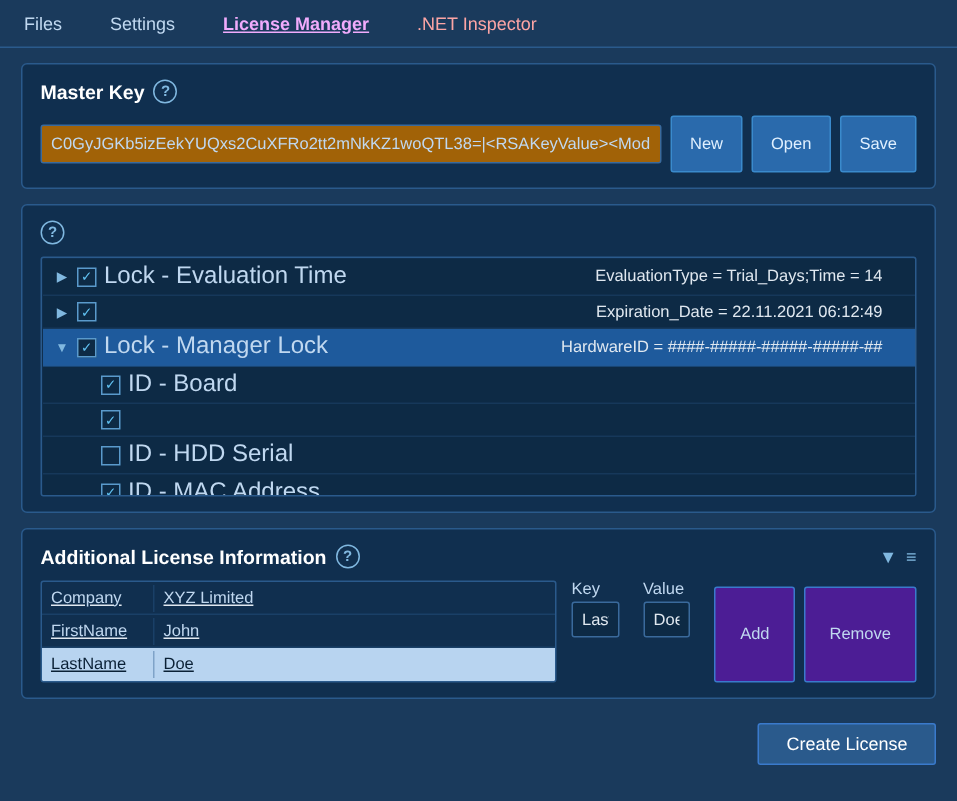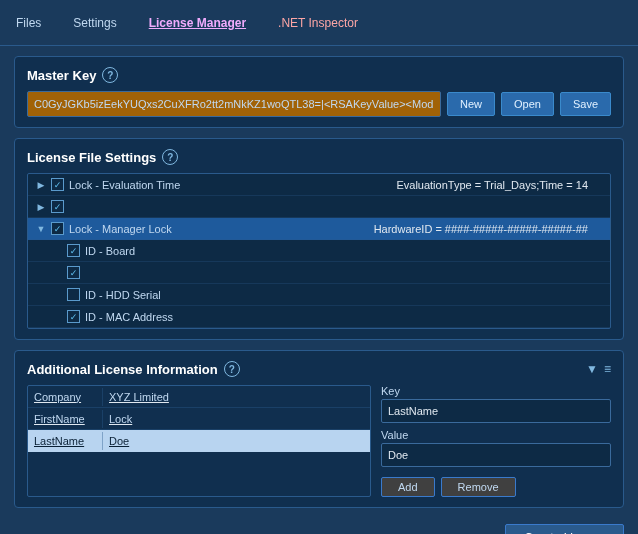--- a/index.html
+++ b/index.html
@@ -10,21 +10,21 @@
       font-family: 'Segoe UI', Arial, sans-serif;
       font-size: 12px;
       color: #e0e8f0;
       overflow: hidden;
     }
 
     
     .menubar {
       display: flex;
       align-items: center;
-      height: 46px;
+      height: 32px;
       background: #1a3a5c;
       border-bottom: 1px solid #2a5a8c;
       padding: 0 10px;
       gap: 20px;
     }
     .menubar-item {
       color: #c0d8f0;
       cursor: pointer;
       padding: 4px 6px;
       font-size: 12px;
@@ -94,21 +94,21 @@
       height: 26px;
     }
     .btn {
       padding: 4px 12px;
       background: #2a6aac;
       border: 1px solid #3a8acc;
       color: #e0f0ff;
       cursor: pointer;
       border-radius: 2px;
       font-size: 11px;
-      height: 24px;
+      height: 38px;
       white-space: nowrap;
     }
 
     
     .tree-container {
       background: #0d2a45;
       border: 1px solid #2a5a8c;
       border-radius: 2px;
       overflow-y: auto;
       max-height: 160px;
@@ -148,21 +148,21 @@
       justify-content: center;
       cursor: pointer;
     }
     .checkbox.checked::after {
       content: '✓';
       font-size: 9px;
       color: #60c0f0;
     }
     .item-label {
       color: #c0d8f0;
-      font-size: 11px;
+      font-size: 16px;
       flex-shrink: 0;
       min-width: 130px;
     }
     .item-value {
       color: #e0e8f0;
       font-size: 11px;
       font-weight: 500;
       margin-left: auto;
       padding-right: 16px;
     }
@@ -199,22 +199,21 @@
     .info-val {
       flex: 1;
       padding: 3px 6px;
       color: #c0d8f0;
       font-size: 11px;
     }
 
     .key-value-panel {
       width: 230px;
       display: flex;
-      flex-direction: column;
-      gap: 6px;
+      gap: 16px;
     }
     .field-label {
       font-size: 11px;
       color: #c0d8f0;
       margin-bottom: 2px;
     }
     .text-input {
       width: 100%;
       background: #0d2a45;
       border: 1px solid #3a6a9c;
@@ -224,21 +223,21 @@
       border-radius: 2px;
       height: 24px;
     }
     .btn-row {
       display: flex;
       gap: 6px;
       margin-top: 4px;
     }
     .btn-sm {
       padding: 3px 16px;
-      background: #404040;
+      background: #4c1d95;
       border: 1px solid #3a7acc;
       color: #c0d8f0;
       cursor: pointer;
       border-radius: 2px;
       font-size: 11px;
     }
 
     
     .footer {
       display: flex;
@@ -289,35 +288,35 @@
     <div class="master-key-row">
       <input class="master-key-input" type="text" value="C0GyJGKb5izEekYUQxs2CuXFRo2tt2mNkKZ1woQTL38=|&lt;RSAKeyValue&gt;&lt;Mod" style="">
       <button class="btn">New</button>
       <button class="btn">Open</button>
       <button class="btn">Save</button>
     </div>
   </div>
 
   <div class="panel">
     <div class="panel-title">
-      <span>License File Settings</span>
       <span class="help-icon">?</span>
     </div>
     <div class="tree-container">
 
       <div class="tree-item">
         <span class="expand-icon">▶</span>
         <span class="checkbox checked"></span>
         <span class="item-label">Lock - Evaluation Time</span>
         <span class="item-value">EvaluationType = Trial_Days;Time = 14</span>
       </div>
 
       <div class="tree-item">
         <span class="expand-icon">▶</span>
         <span class="checkbox checked"></span>
+        <span class="item-value">Expiration_Date = 22.11.2021 06:12:49</span>
       </div>
 
       <div class="tree-item selected">
         <span class="expand-icon">▼</span>
         <span class="checkbox checked"></span>
         <span class="item-label">Lock - Manager Lock</span>
         <span class="item-value">HardwareID = ####-#####-#####-#####-##</span>
       </div>
 
       <div class="tree-item indent-1">
@@ -356,21 +355,21 @@
     </div>
     <div class="additional-row">
 
       <div class="info-table">
         <div class="info-table-row">
           <span class="info-key">Company</span>
           <span class="info-val">XYZ Limited</span>
         </div>
         <div class="info-table-row">
           <span class="info-key">FirstName</span>
-          <span class="info-val">Lock</span>
+          <span class="info-val">John</span>
         </div>
         <div class="info-table-row selected">
           <span class="info-key">LastName</span>
           <span class="info-val">Doe</span>
         </div>
       </div>
 
       <div class="key-value-panel">
         <div>
           <div class="field-label">Key</div>

